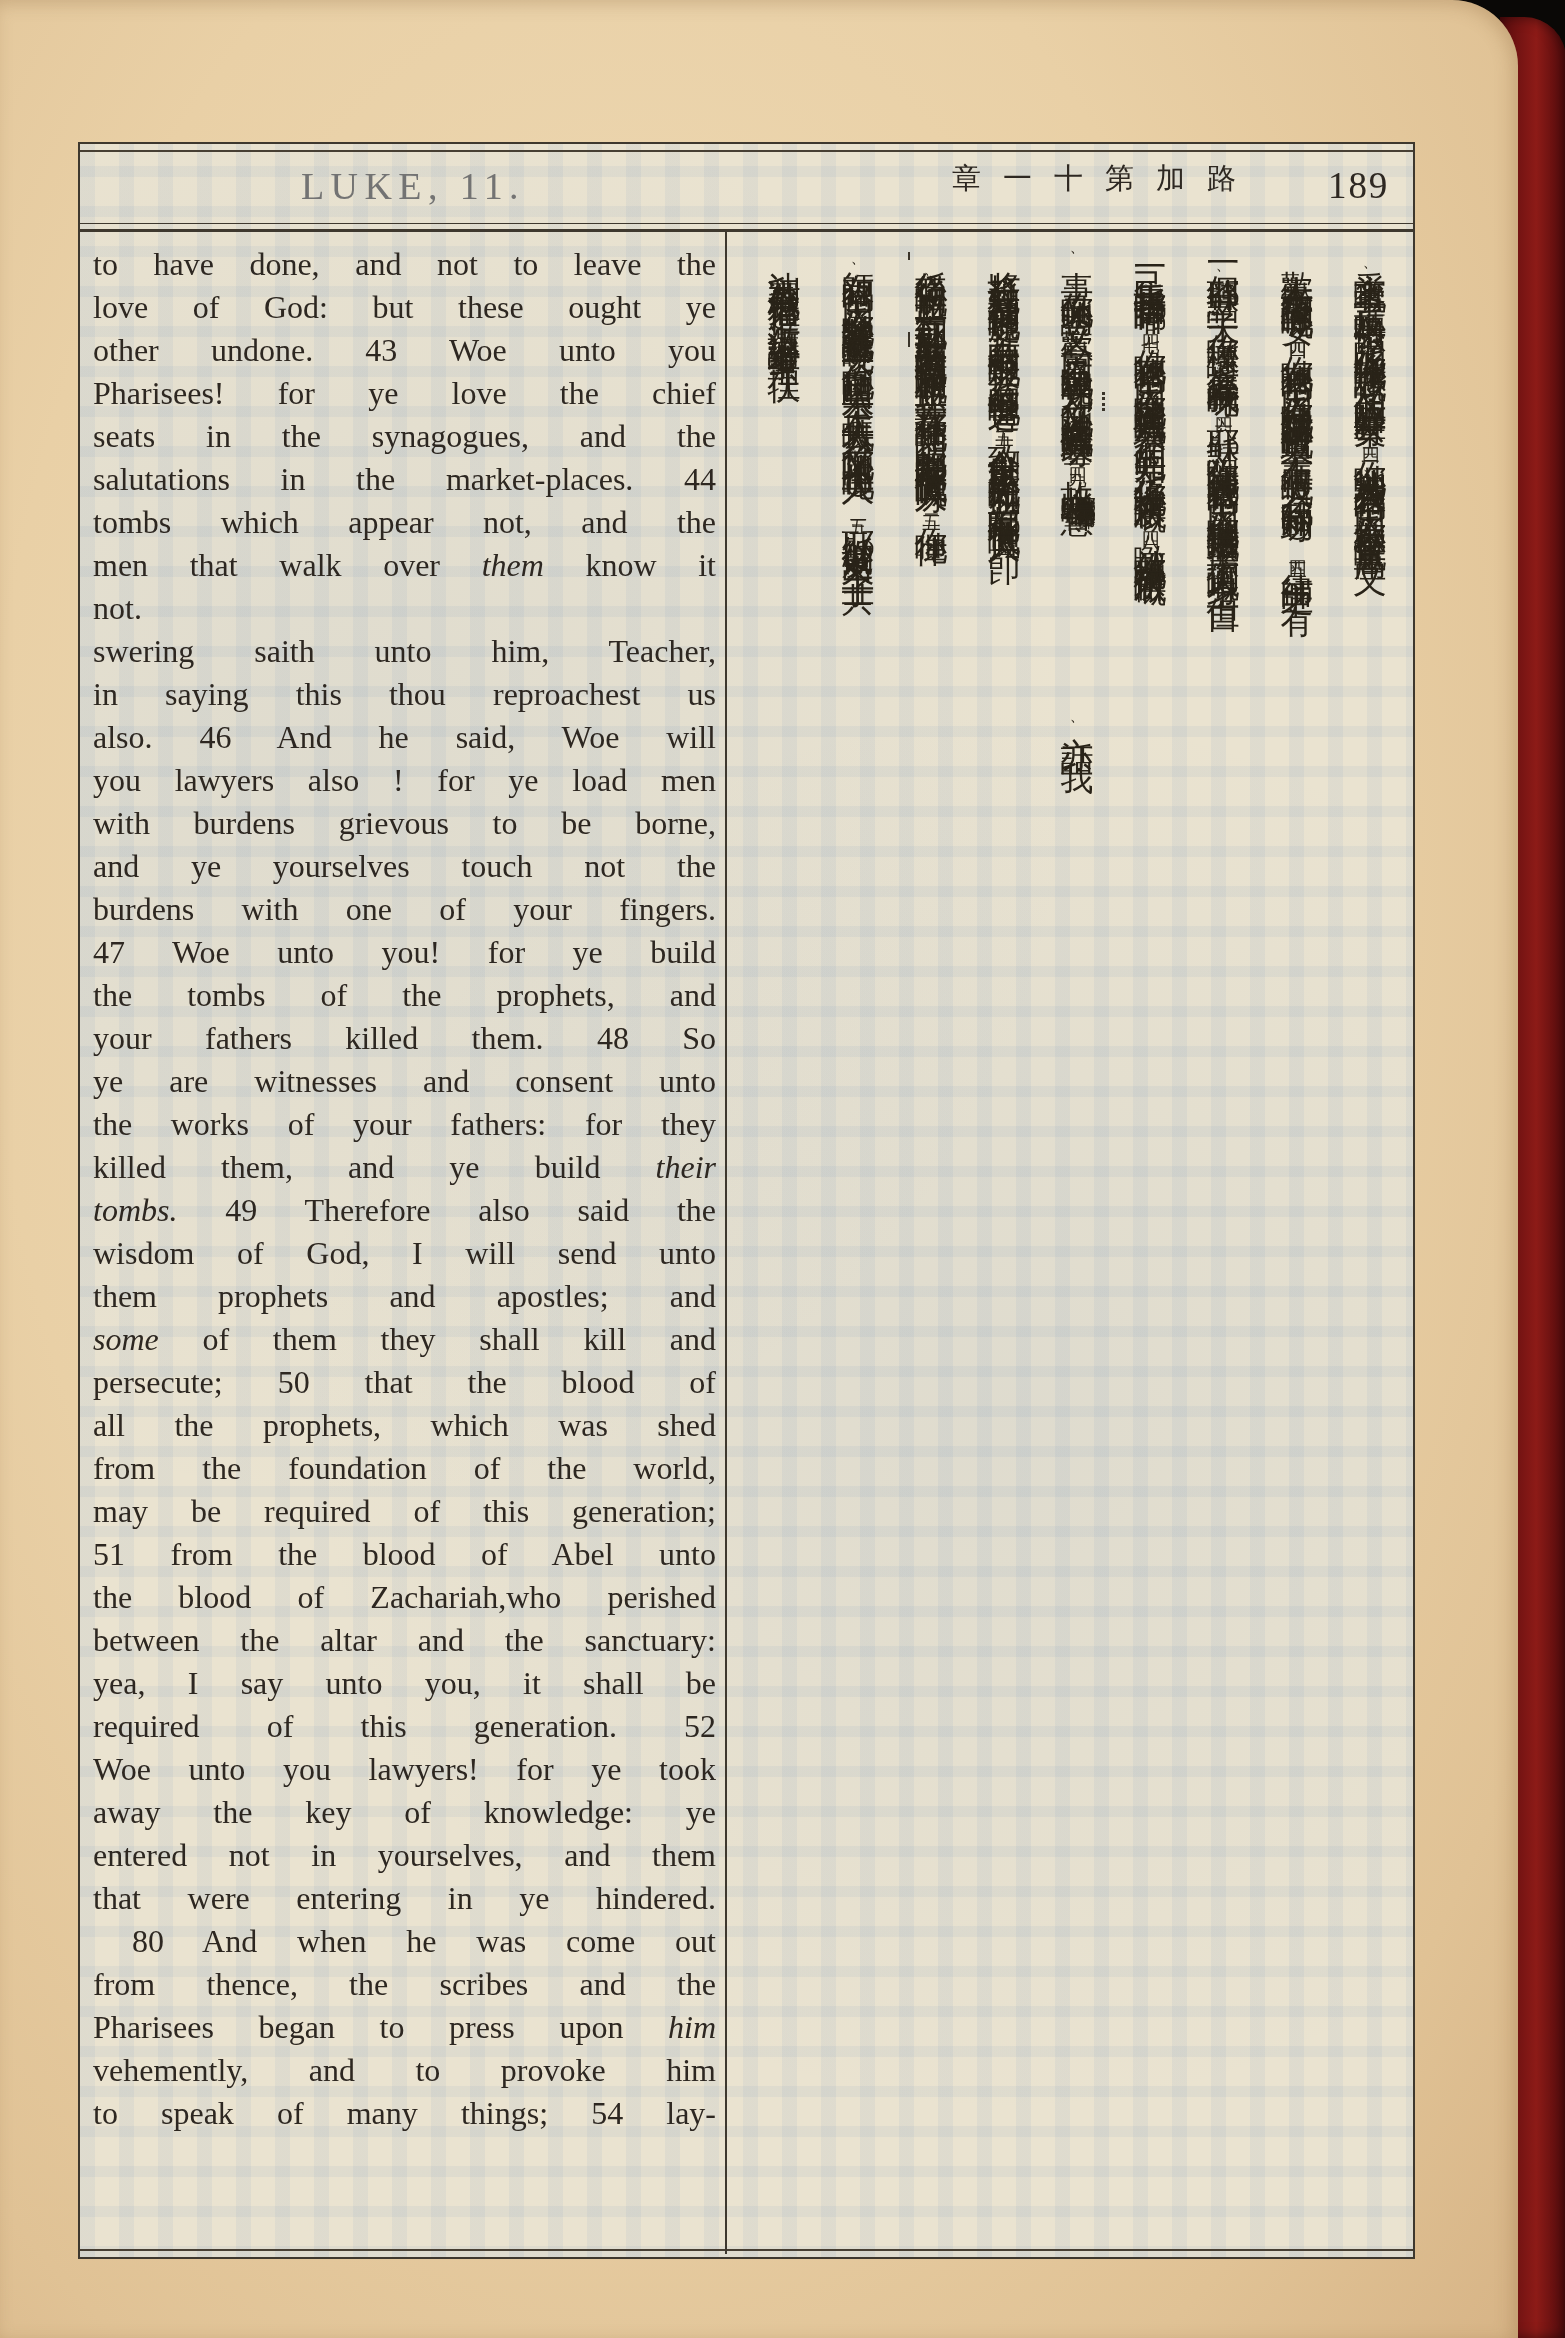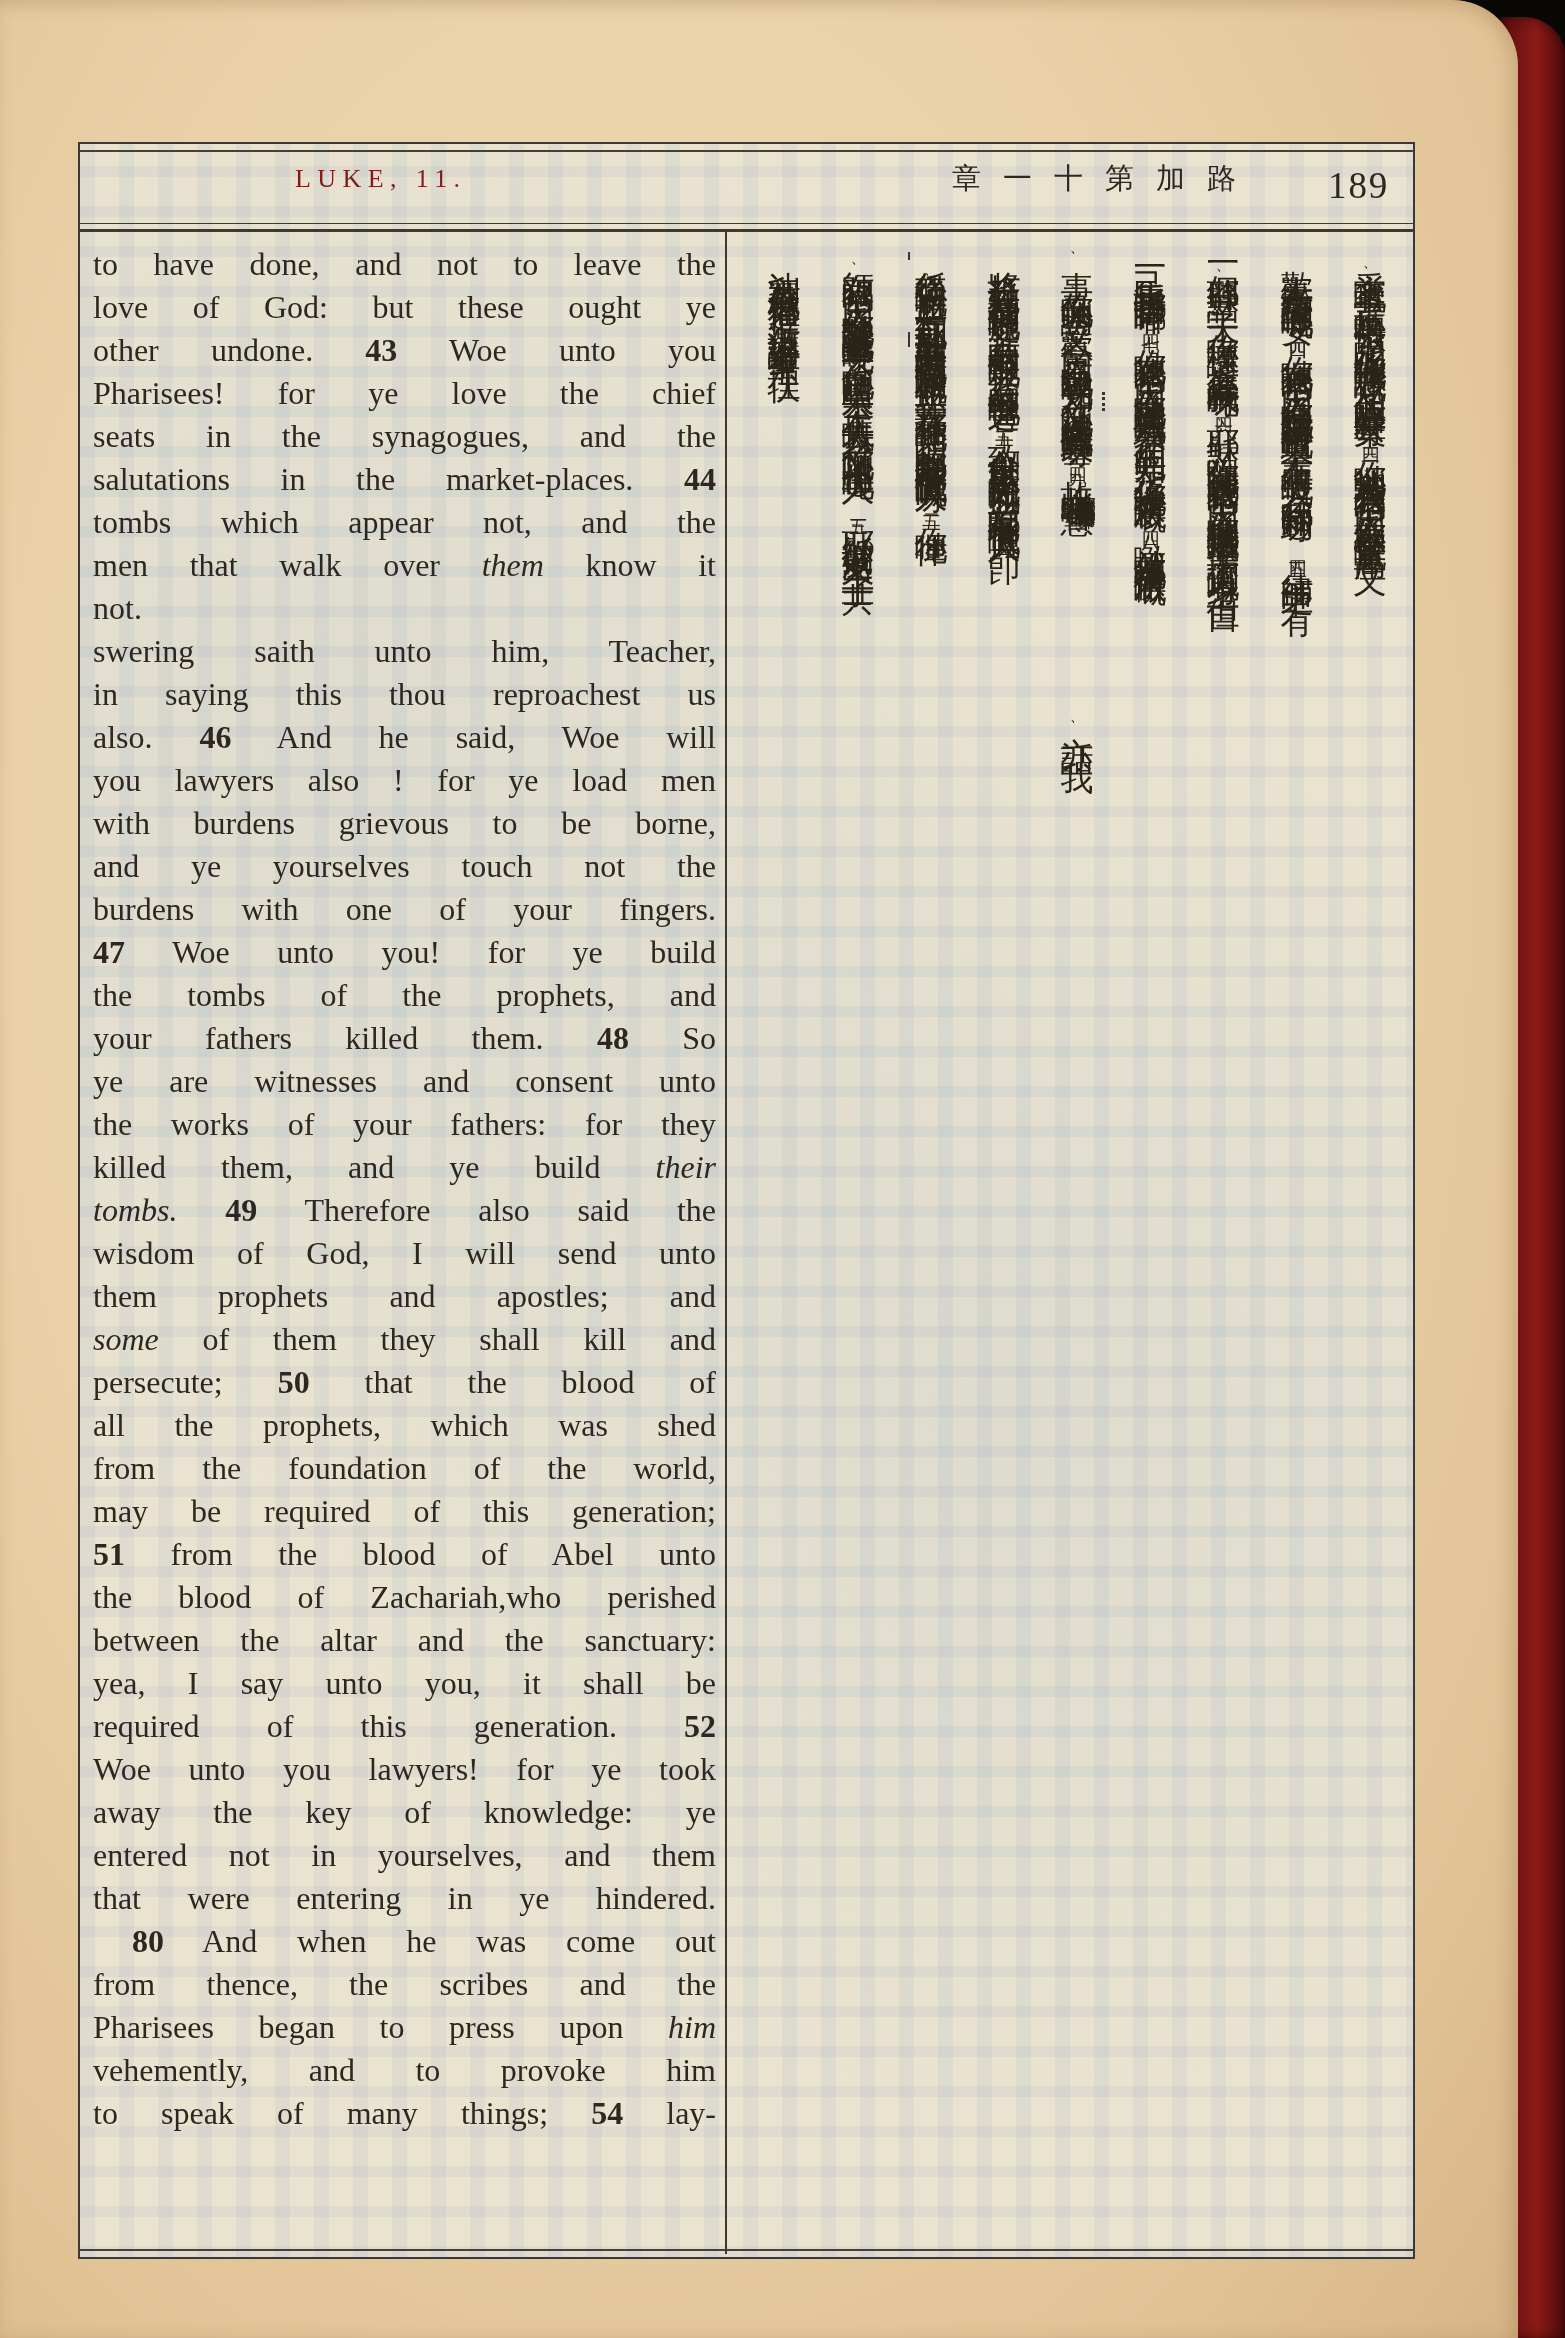--- a/index.html
+++ b/index.html
@@ -19,32 +19,32 @@
   .frame::before{content:"";position:absolute;inset:0;pointer-events:none;
      background:
        repeating-linear-gradient(90deg, rgba(122,152,192,.10) 0 14.7px, rgba(122,152,192,0) 14.7px 39px),
        repeating-linear-gradient(0deg, rgba(112,146,188,.09) 0 11px, rgba(112,146,188,0) 11px 40px),
        radial-gradient(circle at 20% 30%, rgba(120,150,190,.10), transparent 40%),
        radial-gradient(circle at 70% 60%, rgba(120,150,190,.10), transparent 45%);}
   .rule-top-inner{position:absolute;left:0;right:0;top:6.4px;height:1.8px;background:#473f33;}
   .rule-bottom-inner{position:absolute;left:0;right:0;bottom:6.4px;height:1.8px;background:#473f33;}
   .header{position:absolute;left:0;right:0;top:0;height:79px;border-bottom:1.8px solid #3e382e;}
   .rule-b{position:absolute;left:0;right:0;top:85px;height:2.8px;background:#3e382e;}
-  .title-en{position:absolute;left:215px;top:20px;font-size:26px;letter-spacing:6.4px;color:#7f1d1d;}
+  .title-en{position:absolute;left:221px;top:20px;font-size:38px;letter-spacing:6.4px;color:#737373;}
   .title-zh{position:absolute;left:872px;top:14.7px;font-size:29px;letter-spacing:22px;color:#2e2822;
             font-family:"DejaVu Sans",sans-serif;}
   .pageno{position:absolute;right:24px;top:20px;font-size:37px;color:#2e2822;letter-spacing:1.8px;}
   .divider{position:absolute;left:645px;top:88px;bottom:2.8px;width:1.8px;background:#3e382e;}
   
   .en-col{position:absolute;left:13px;top:99px;width:623px;color:#2d2721;}
   .line{height:43px;line-height:43px;font-size:32px;text-align:justify;text-align-last:justify;
         white-space:nowrap;}
   .line.nj{text-align-last:left;}
   .line.ind{text-indent:39px;}
-  .bold{font-weight:bold;}
+  .bold{font-weight:normal;}
   .ital{font-style:italic;}
   
   .cn-area{position:absolute;left:658px;top:101px;width:669px;height:2002px;
            writing-mode:vertical-rl;text-orientation:upright;overflow:hidden;
            font-family:"DejaVu Sans",sans-serif;color:#292318;}
   .cn-col{line-height:73px;height:100%;font-size:33px;letter-spacing:3.7px;}
   .cn-col .p{font-size:14.7px;letter-spacing:1.8px;}
   .cn-col .v{font-size:18.4px;letter-spacing:0.9px;}
   .cn-col .o{font-size:31px;}
   .cn-col .note{display:inline-block;height:230px;font-size:18.4px;line-height:21px;

